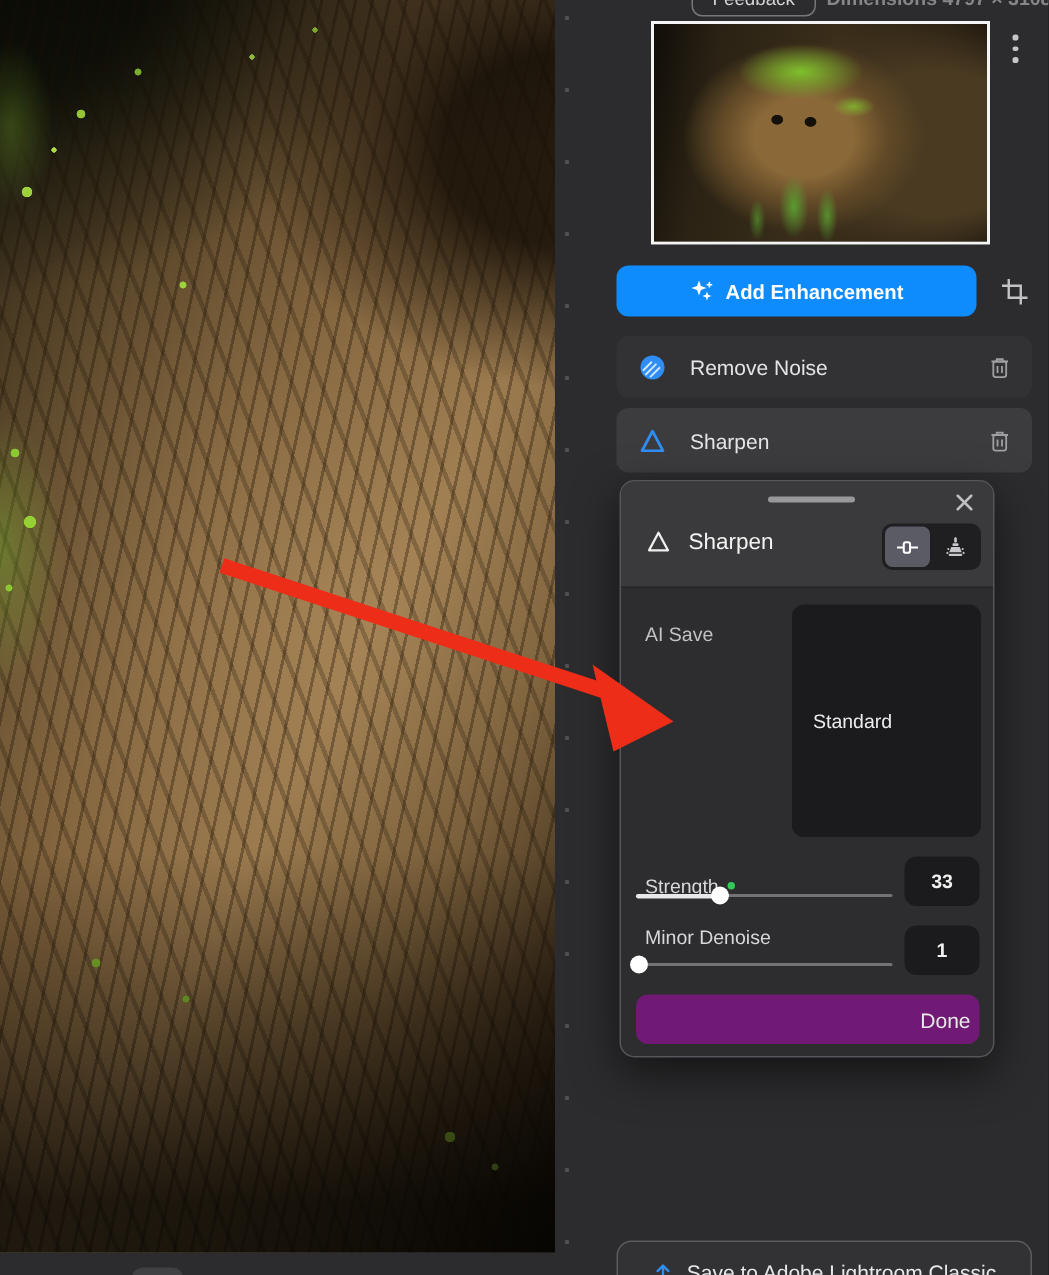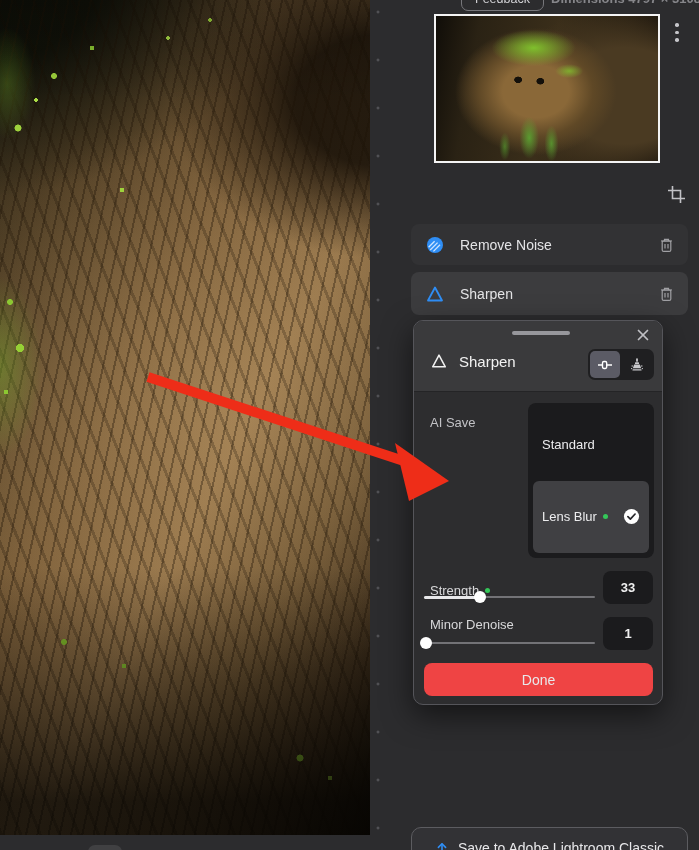--- a/index.html
+++ b/index.html
@@ -108,23 +108,23 @@
   .slider-label{position:absolute;font-size:13px;color:#d8d8da;display:flex;align-items:center;gap:6px;}
   .gdot{width:5px;height:5px;border-radius:50%;background:#34c759;display:inline-block;}
   .valbox{position:absolute;left:189px;width:50px;height:33px;background:#1b1b1d;border-radius:8px;
     display:flex;align-items:center;justify-content:center;font-size:13px;font-weight:bold;
     color:#f0f0f0;box-sizing:border-box;cursor:text;}
   .slider{position:absolute;left:10px;width:171px;height:12px;}
   .track{position:relative;top:5px;height:2px;background:#737377;border-radius:1px;cursor:pointer;}
   .fill{position:absolute;left:0;top:-0.5px;height:3px;background:#e8e8ea;border-radius:2px;}
   .thumbdot{position:absolute;top:0.5px;width:12px;height:12px;background:#fff;border-radius:50%;
     transform:translate(-50%,-50%);cursor:grab;}
-  .done-btn{position:absolute;left:10px;top:342px;width:229px;height:33px;background:#ef4444;
+  .done-btn{position:absolute;left:10px;top:342px;width:229px;height:33px;background:#701a75;
     border:none;border-radius:8px;font-size:14px;color:#e8e8ea;cursor:pointer;
-    font-family:"Liberation Sans",sans-serif;}
+    font-family:"Liberation Sans",sans-serif;text-align:right;}
 
   
   .save-btn{position:absolute;left:411px;top:827px;width:277px;height:42px;background:#323235;
     border:1px solid #5c5c60;border-radius:10px;display:flex;align-items:center;justify-content:center;
     gap:9px;font-size:14px;color:#e8e8ea;box-sizing:border-box;cursor:pointer;}
   .mini-btn{position:absolute;left:88px;top:845px;width:34px;height:14px;background:#404042;
     border-radius:7px;cursor:pointer;}
 
   .arrow-overlay{position:absolute;left:0;top:0;width:699px;height:850px;pointer-events:none;z-index:50;}
 </style>
@@ -149,20 +149,28 @@
 
   <div class="thumb-box">
     <div class="thumb-art"></div>
   </div>
   <div class="kebab">
       <i></i>
       <i></i>
       <i></i>
     </div>
 
+  <button class="add-btn">
+    <svg width="16" height="16" viewBox="0 0 16 16" fill="#ffffff">
+      <path d="M6 1 L7.3 4.7 L11 6 L7.3 7.3 L6 11 L4.7 7.3 L1 6 L4.7 4.7 Z"></path>
+      <path d="M11.3 8.3 L12.1 10.5 L14.3 11.3 L12.1 12.1 L11.3 14.3 L10.5 12.1 L8.3 11.3 L10.5 10.5 Z"></path>
+      <path d="M12.4 2 h1.1 v1.3 h1.3 v1.1 h-1.3 v1.3 h-1.1 v-1.3 h-1.3 v-1.1 h1.3 z"></path>
+    </svg>
+    <span>Add Enhancement</span>
+  </button>
   <div class="crop-btn">
     <svg width="19" height="19" viewBox="0 0 19 19" fill="none" stroke="#c2c2c6" stroke-width="1.6">
       <path d="M5.5 1 v12.5 h12.5"></path>
         <path d="M1 5.5 h12.5 v12.5"></path>
     </svg>
   </div>
 
   <div class="enh-row row-noise">
     <svg width="20" height="20" viewBox="0 0 20 20">
       <circle cx="10" cy="10" r="8" fill="#2f8ef5"></circle>
@@ -237,30 +245,20 @@
         </div>
       </div>
     </div>
 
     <div class="ai-label">AI Save</div>
 
     <div class="options">
       <div class="opt">
         <span>Standard</span>
       </div>
-      <div class="opt sel">
-        <span>Lens Blur</span>
-        <span class="gdot"></span>
-        <span class="check">
-          <svg width="17" height="17" viewBox="0 0 18 18">
-            <circle cx="9" cy="9" r="8" fill="#ffffff"></circle>
-            <path d="M5.2 9.2 l2.6 2.6 5-5.4" stroke="#26262a" stroke-width="1.8" fill="none" stroke-linecap="round" stroke-linejoin="round"></path>
-          </svg>
-        </span>
-      </div>
     </div>
 
     <div class="slider-label" style="left:16px;top:262px;">
       <span>Strength</span>
       <span class="gdot"></span>
     </div>
     <div class="valbox" style="top:250px;">
       <span>33</span>
     </div>
     <div class="slider" style="top:270px;">

